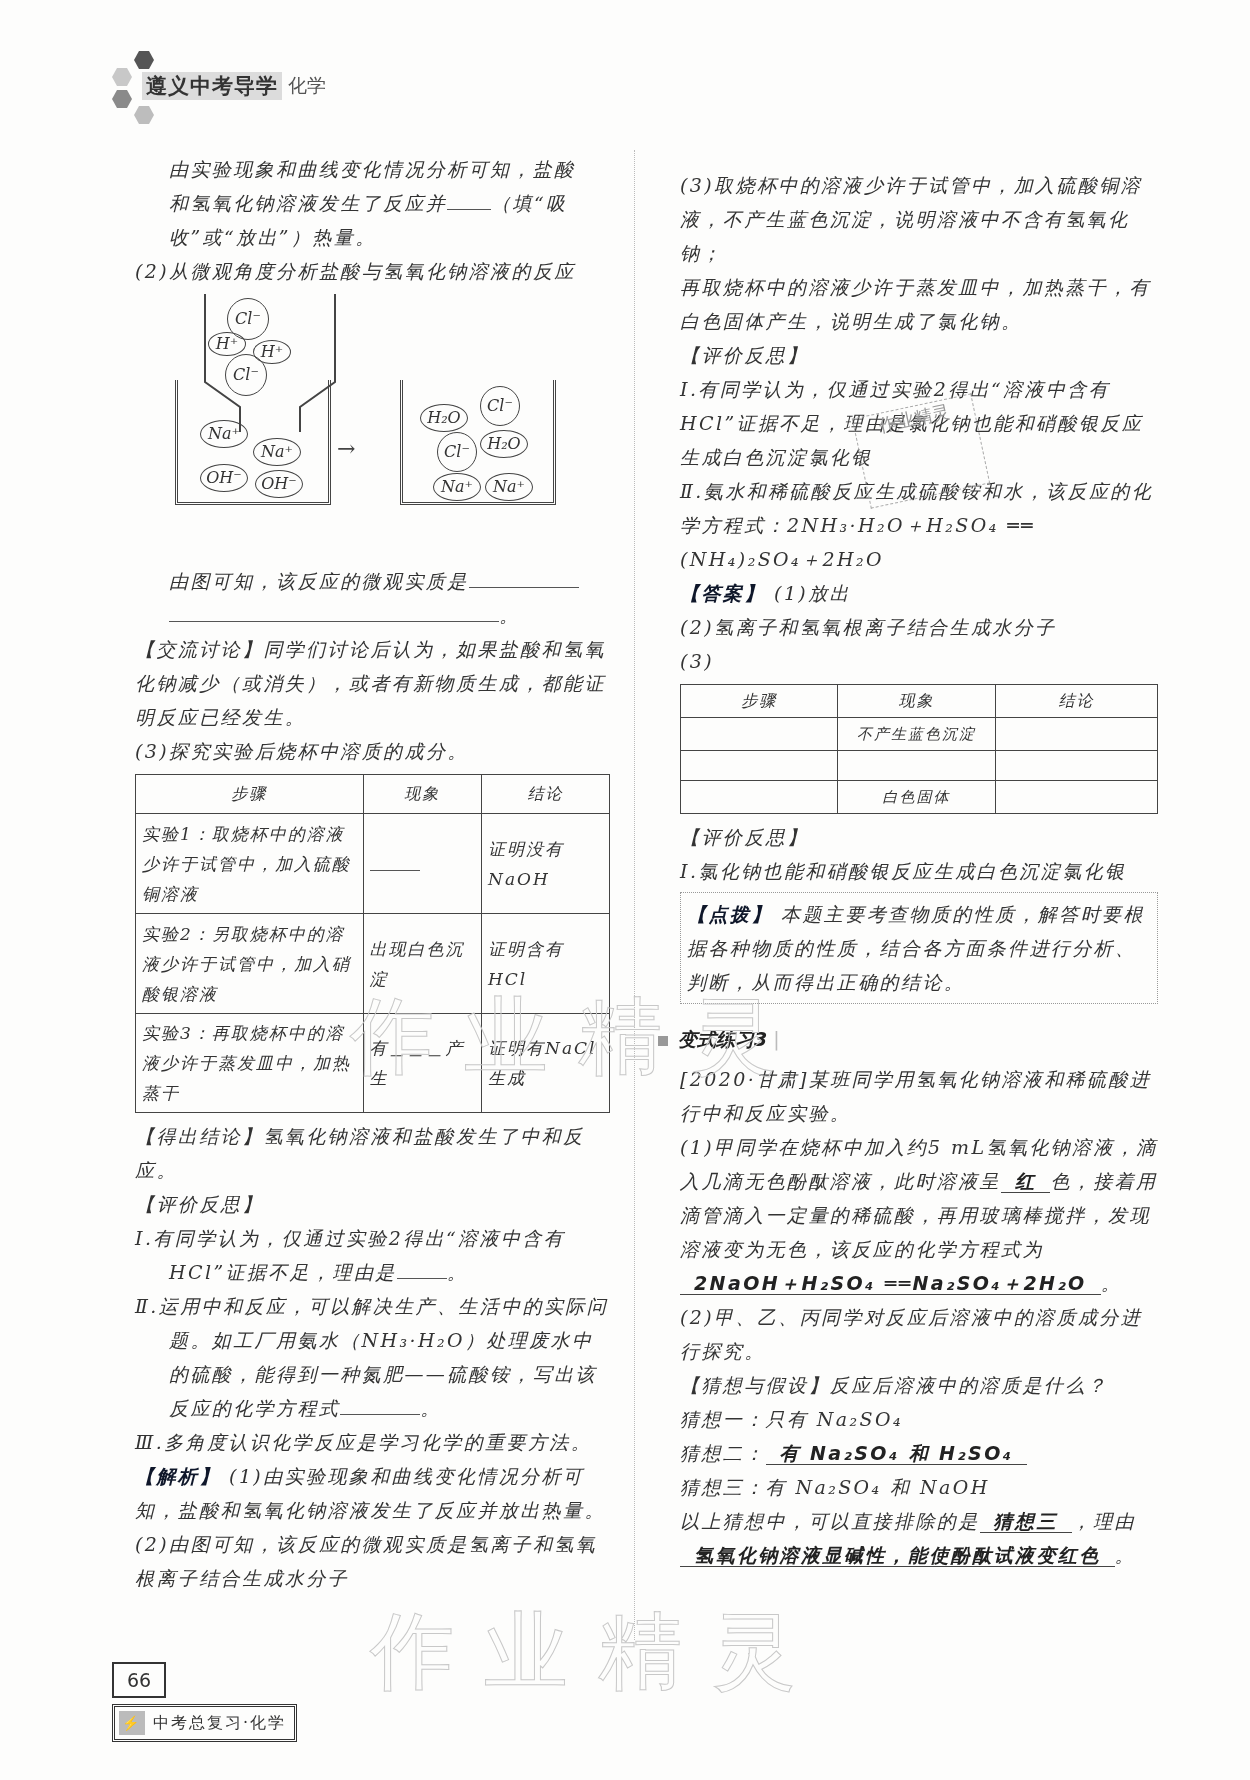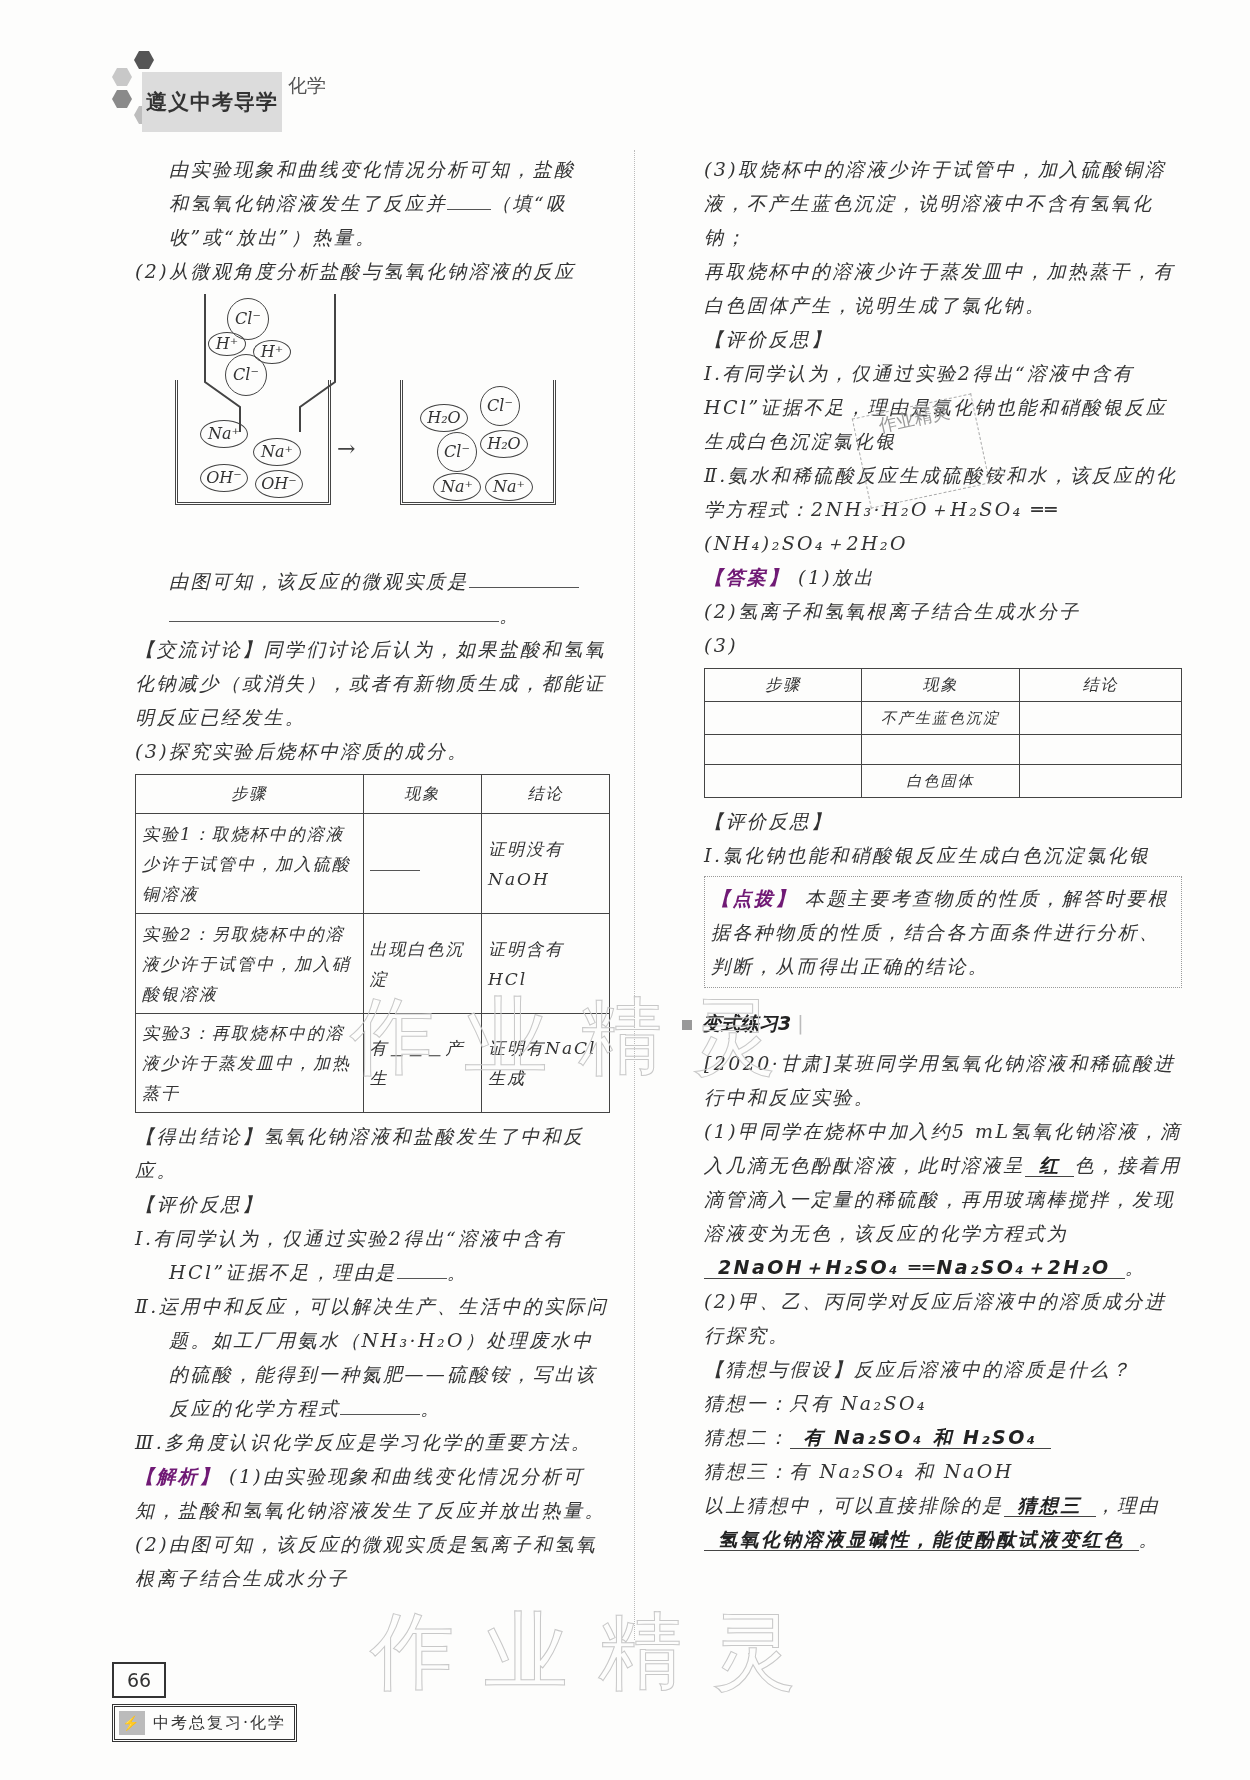--- a/index.html
+++ b/index.html
@@ -10,34 +10,34 @@
     font-size: 19px;
   }
   .header { position: absolute; left: 108px; top: 45px; width: 300px; height: 80px; }
   .hex { position: absolute; width: 20px; height: 20px;
     clip-path: polygon(25% 5%, 75% 5%, 100% 50%, 75% 95%, 25% 95%, 0 50%); }
   .hex.h1 { left: 26px; top: 5px; background: #555; }
   .hex.h2 { left: 4px; top: 22px; background: #c8c8c8; }
   .hex.h3 { left: 4px; top: 44px; background: #8a8a8a; }
   .hex.h4 { left: 26px; top: 60px; background: #bdbdbd; }
   .header-title { position: absolute; left: 34px; top: 27px; font-family: "DejaVu Sans", sans-serif;
-    font-size: 21px; font-weight: bold; color: #333; background: #dcdcdc; padding: 16px 4px; letter-spacing: 1px; }
+    font-size: 21px; font-weight: bold; color: #333; background: #dcdcdc; padding: 0 4px; letter-spacing: 1px; }
   .header-sub { position: absolute; left: 180px; top: 28px; font-family: "DejaVu Sans", sans-serif; font-size: 19px; color: #555; }
 
   .divider { position: absolute; left: 634px; top: 150px; height: 1490px; border-left: 1px dotted #bbb; }
 
   .col { position: absolute; top: 152px; line-height: 34px; font-style: italic; }
   .col.left { left: 135px; width: 475px; }
-  .col.right { left: 704px; width: 478px; }
+  .col.right { left: 680px; width: 478px; margin-top: 16px; }
   .p { margin: 0; letter-spacing: 2.4px; }
   .ind { padding-left: 34px; }
   .hang { padding-left: 34px; text-indent: -34px; }
   .blank { display: inline-block; border-bottom: 1px solid #555; height: 22px; vertical-align: baseline; }
   .tag { font-family: "DejaVu Sans", sans-serif; }
-  .tag-bold { font-family: "DejaVu Sans", sans-serif; font-weight: bold; color: #701a75; }
+  .tag-bold { font-family: "DejaVu Sans", sans-serif; font-weight: bold; color: #0f172a; }
 
   .diagram { position: relative; height: 270px; margin: 4px 0 2px 0; }
   .beaker { position: absolute; border: 3px double #444; border-top: none; }
   .funnel { position: absolute; }
   .ion { position: absolute; border: 1.5px solid #444; border-radius: 50%; display: flex; align-items: center; justify-content: center;
     font-size: 16px; color: #333; background: transparent; text-align: center; }
   .arrow { position: absolute; font-size: 22px; color: #444; }
 
   table.t { border-collapse: collapse; width: 100%; font-size: 17px; line-height: 30px; margin: 6px 0; }
   table.t td, table.t th { border: 1.5px solid #444; padding: 4px 6px; vertical-align: middle; font-weight: normal; letter-spacing: 2px; }

